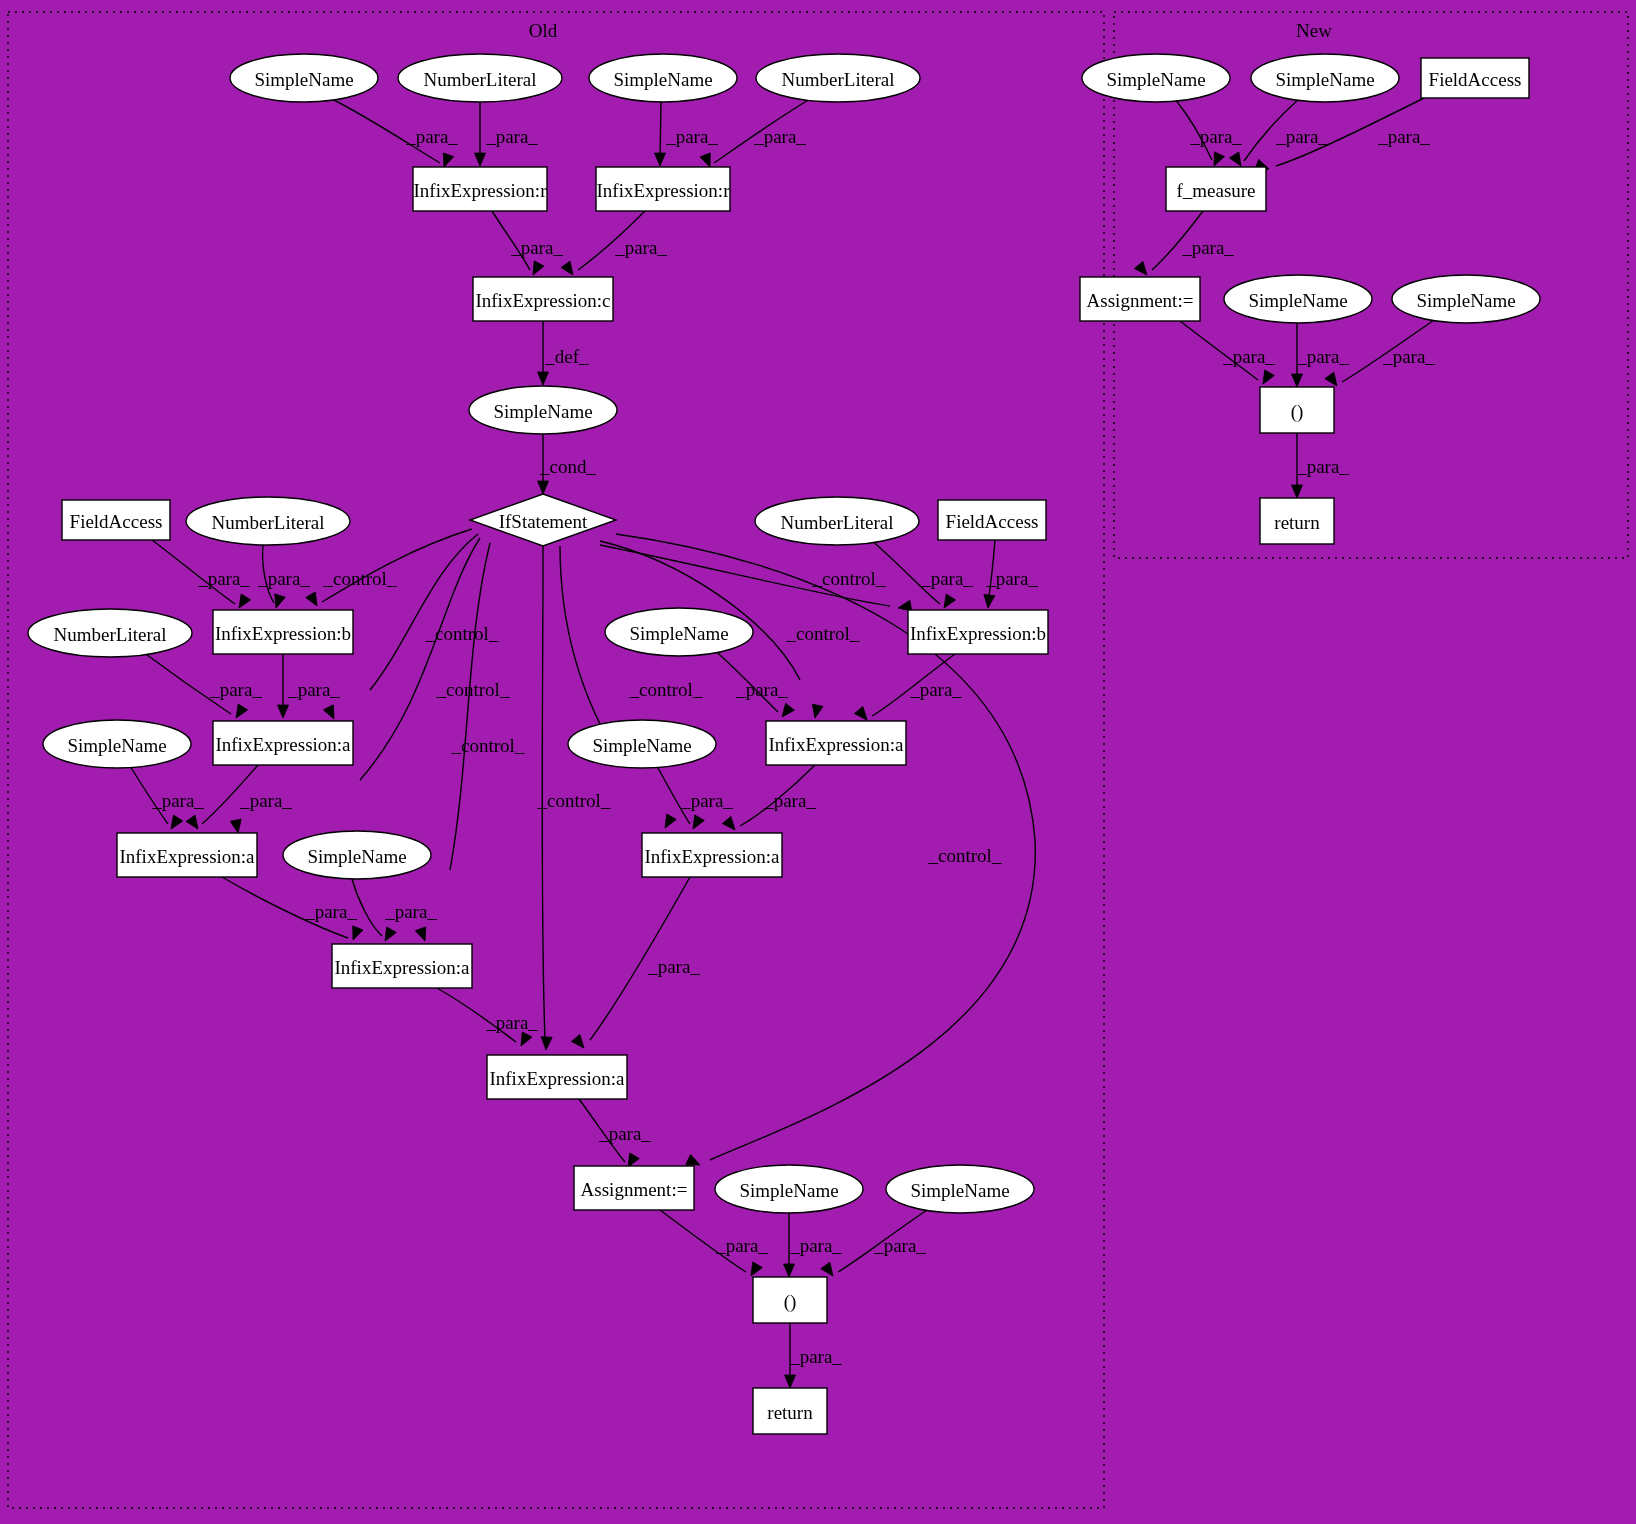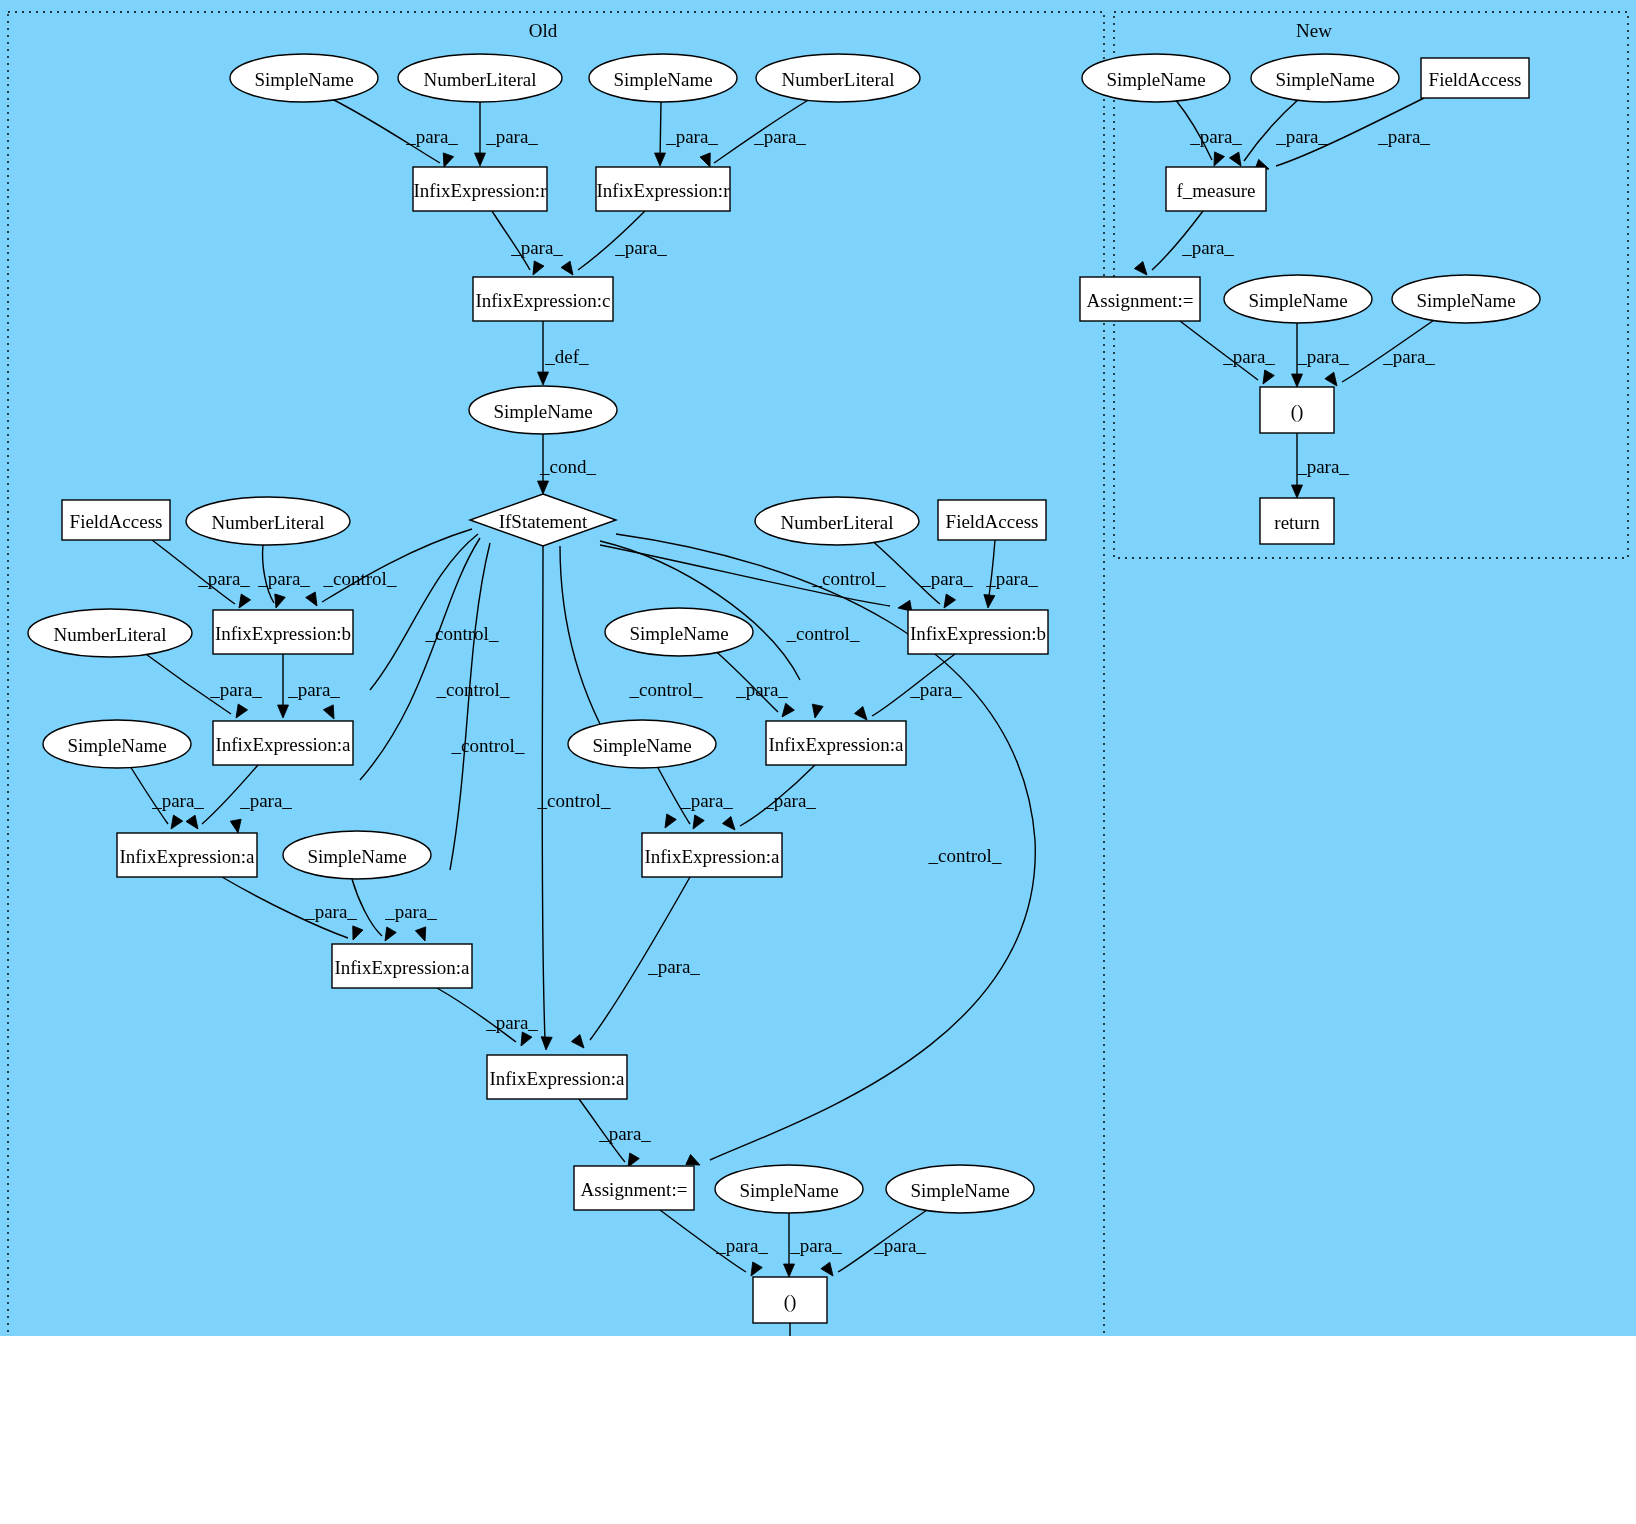--- a/index.html
+++ b/index.html
@@ -3,22 +3,22 @@
 <meta charset="utf-8">
 <style>
   html, body {
     margin: 0;
     padding: 0;
     background: #ffffff;
   }
   #canvas {
     position: relative;
     width: 1636px;
-    height: 1336px;
-    background: #7dd3fc;
+    height: 1524px;
+    background: #a21caf;
     font-family: "Liberation Serif", "DejaVu Serif", serif;
   }
   svg {
     display: block;
   }
   .node-shape {
     fill: #ffffff;
     stroke: #000000;
     stroke-width: 1.4;
   }

